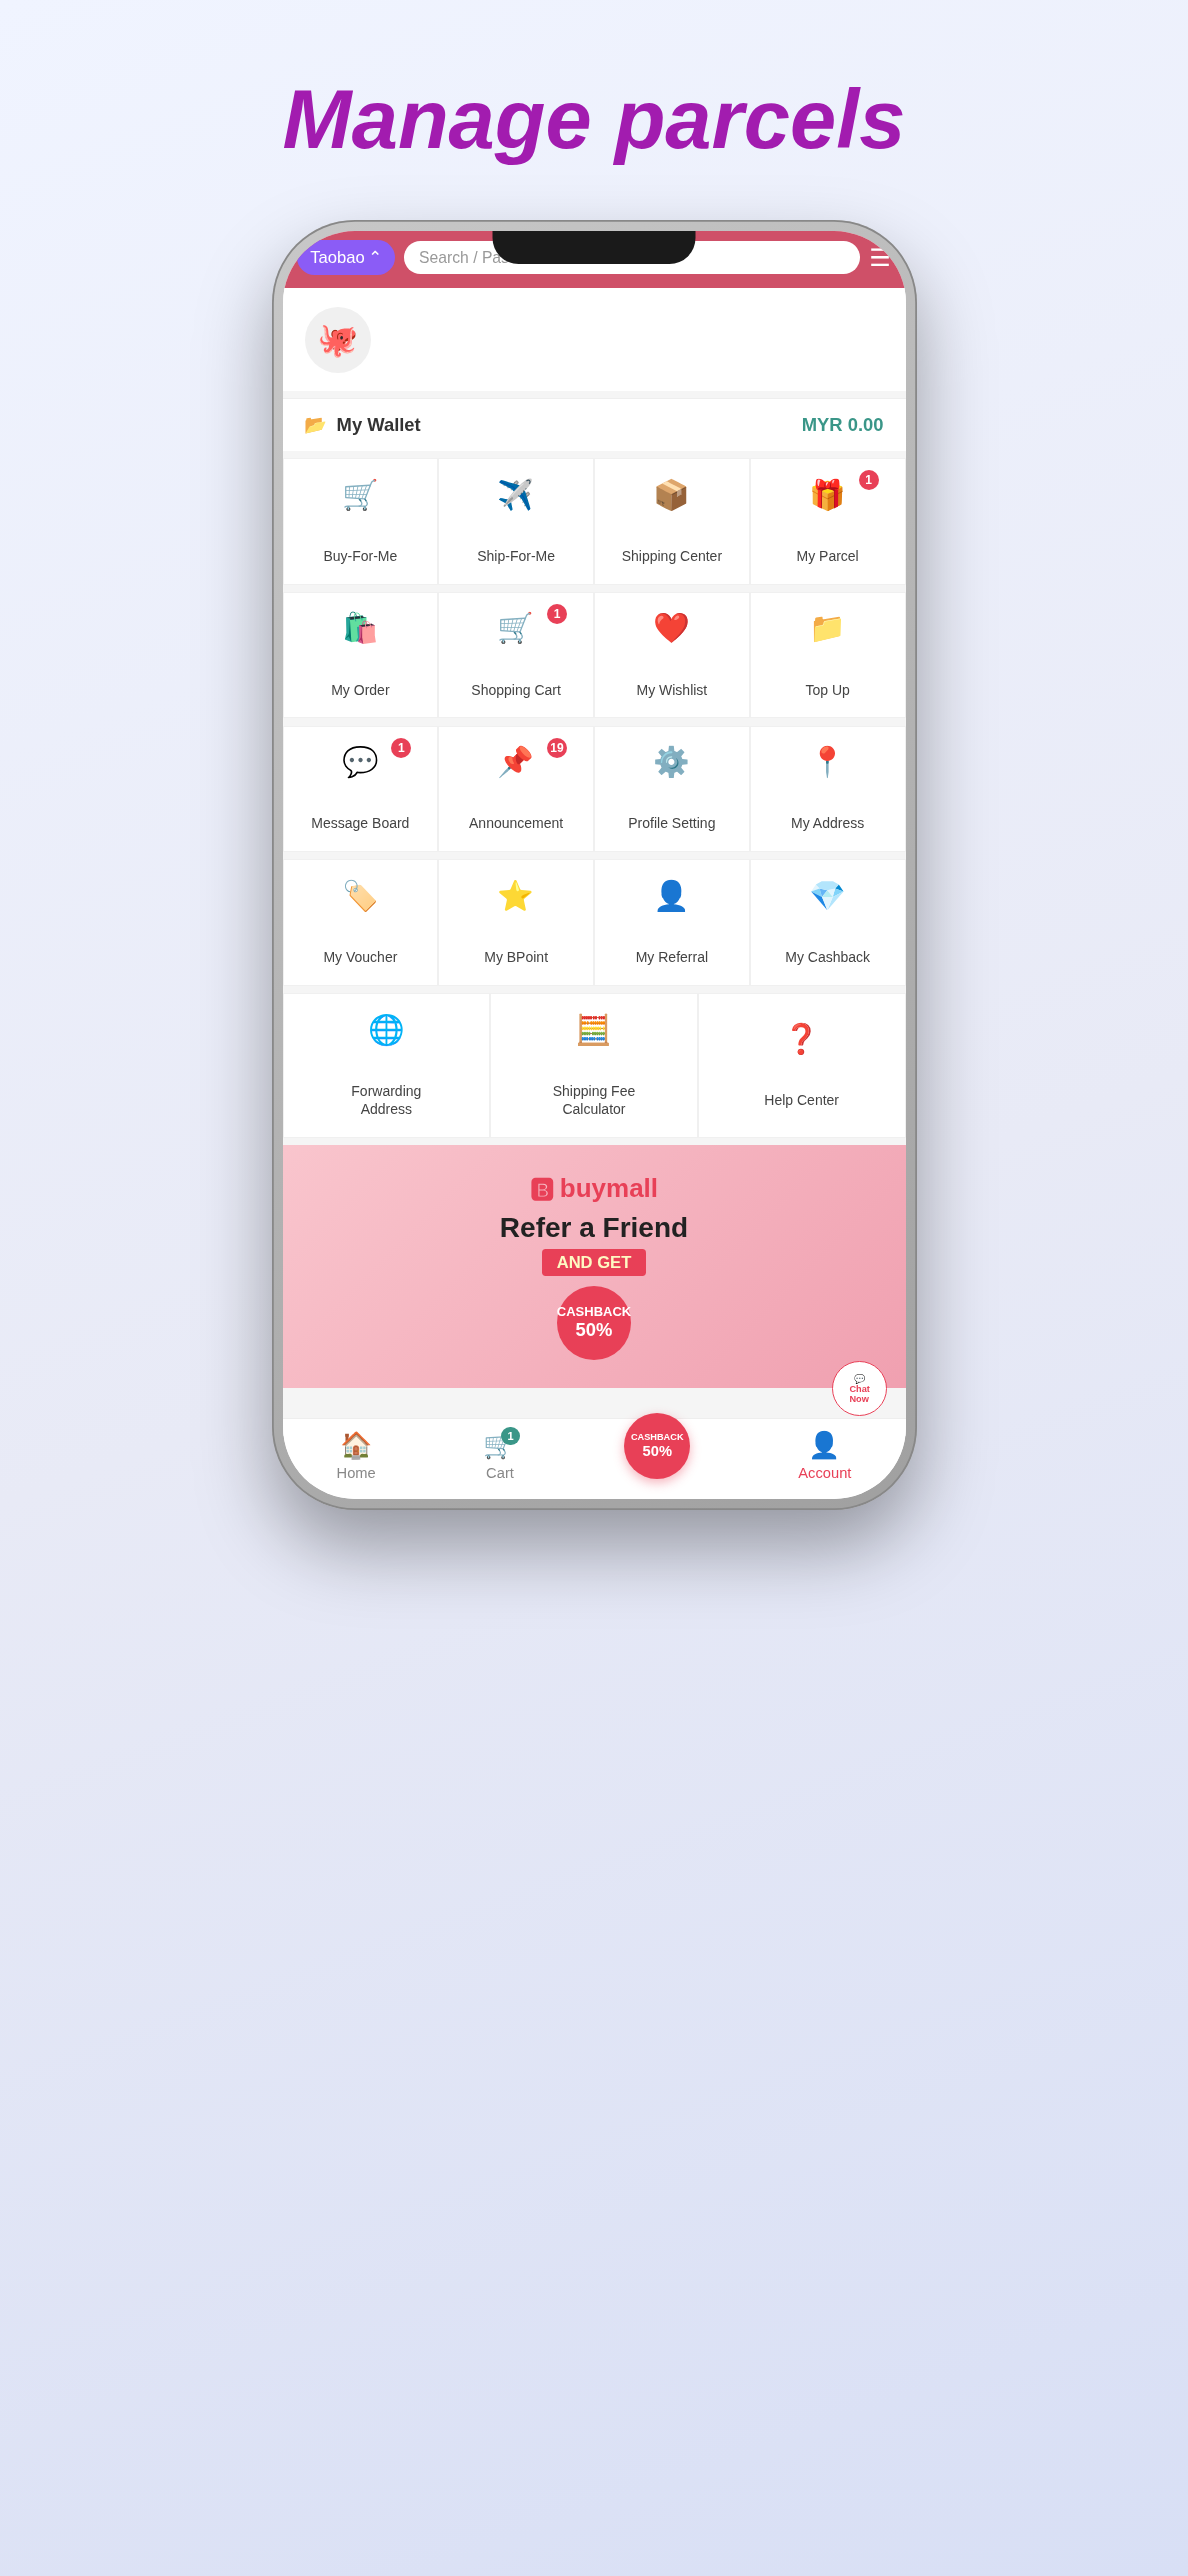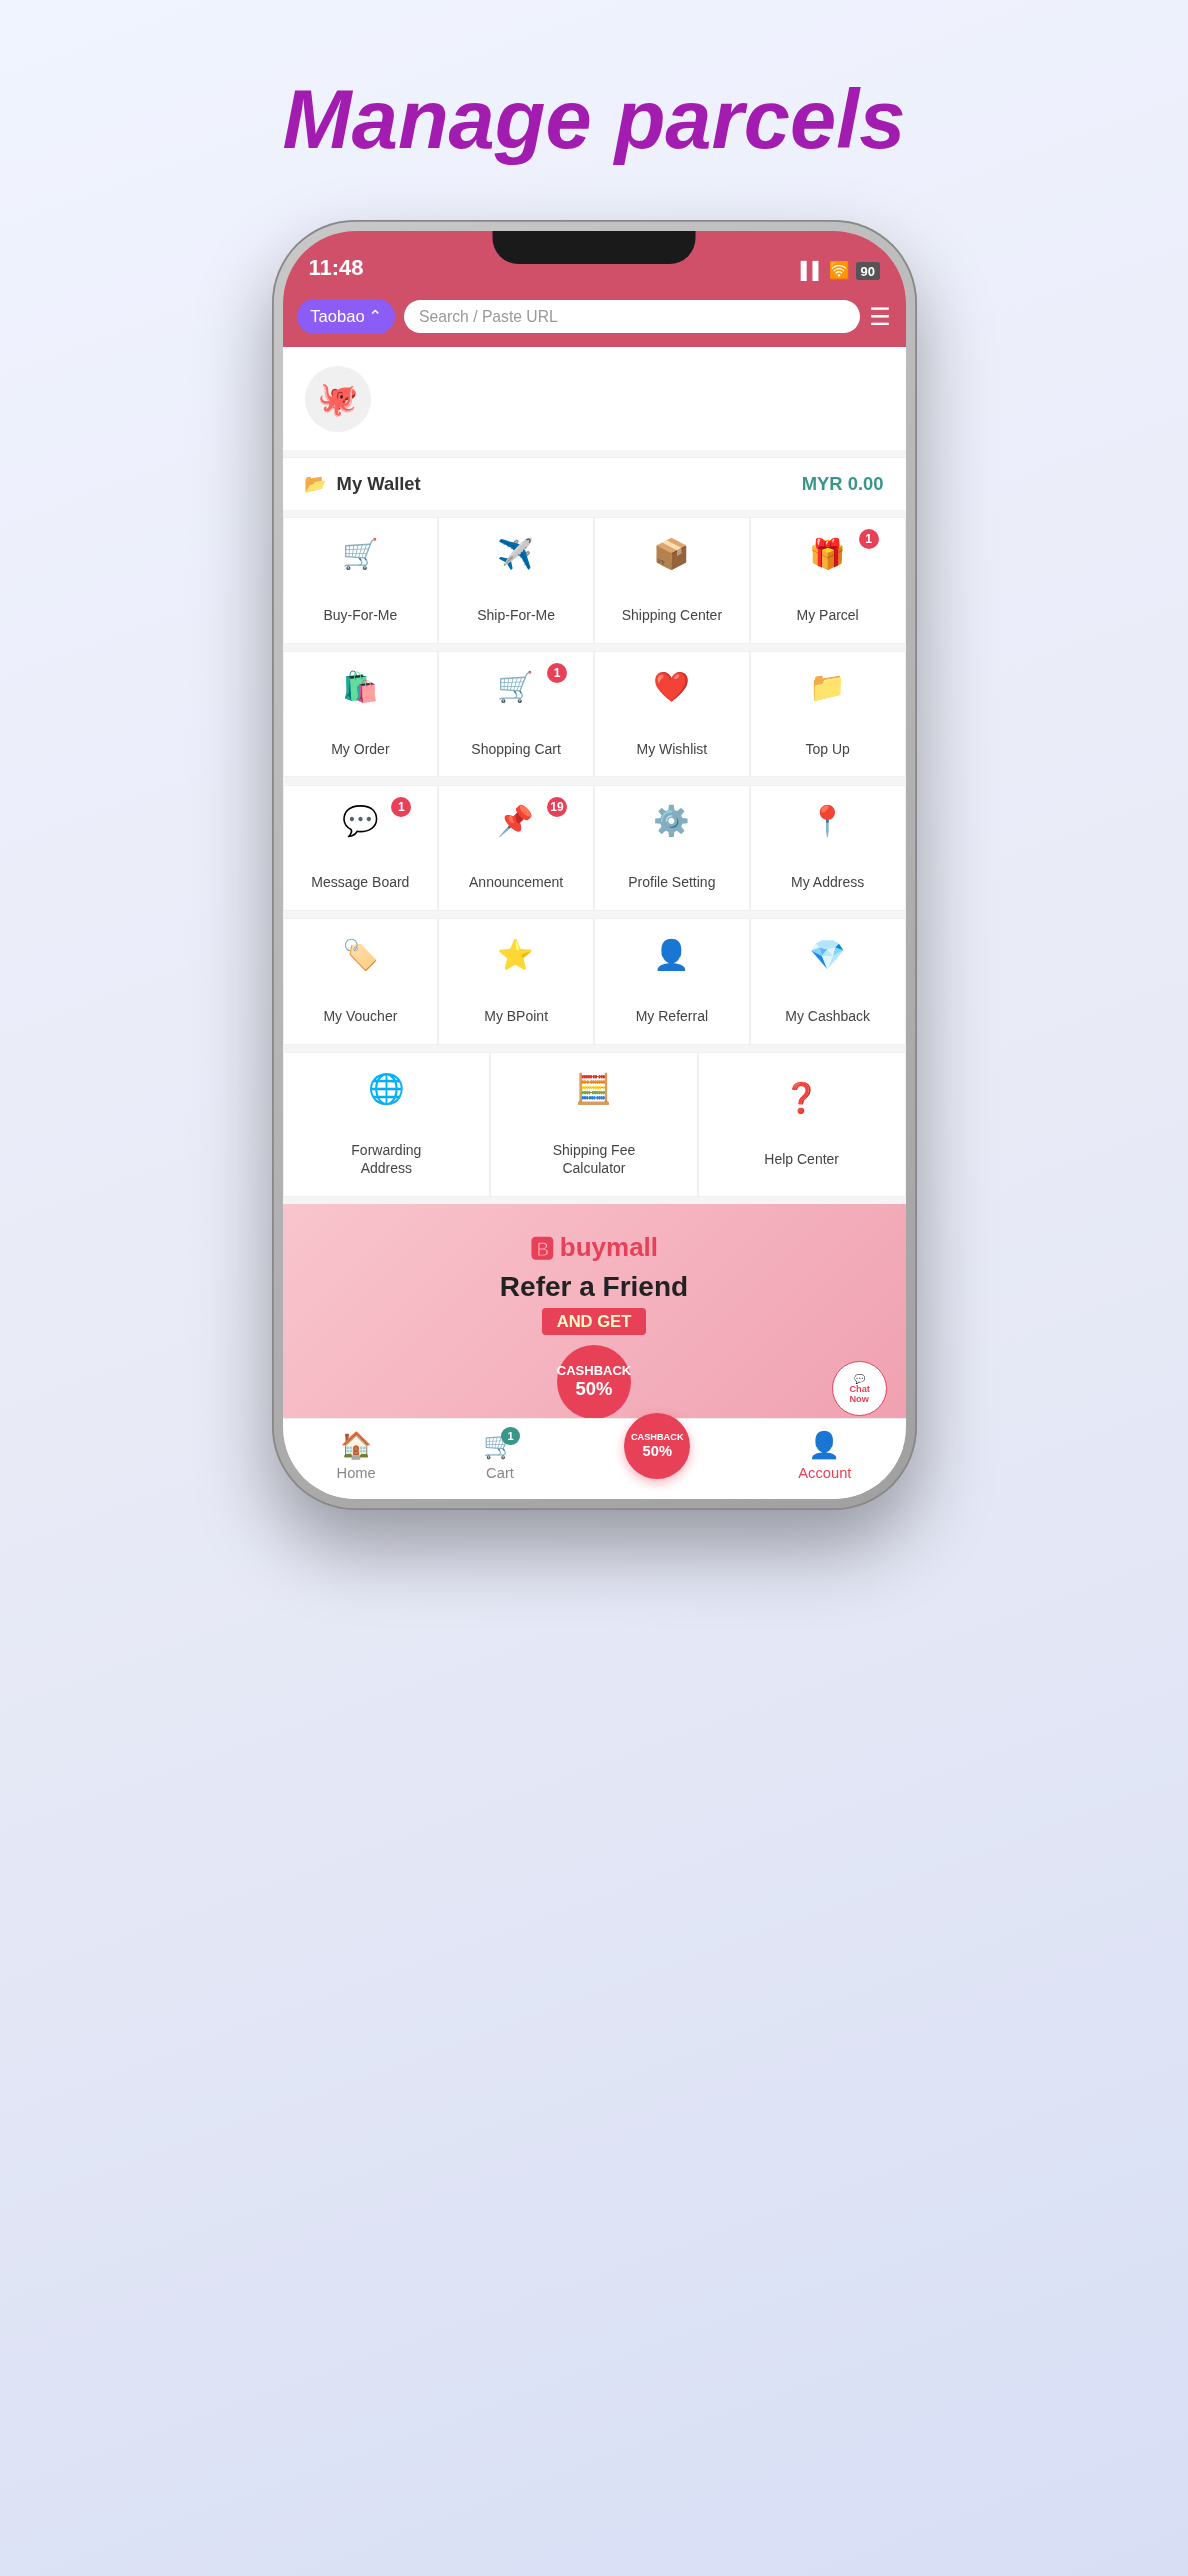--- a/index.html
+++ b/index.html
@@ -327,30 +327,20 @@
     <span>Manage parcels</span><br>
   </h1>
 </div>
 
 <div class="phone-wrapper">
   <div class="phone-outer">
     <div class="phone-inner">
 
       <div class="notch"></div>
 
-      <div class="status-bar">
-        <span class="time">11:48</span>
-        <div class="status-icons">
-          <span>▌▌</span>
-          <span>🛜</span>
-          <span class="battery-icon">
-            <span>90</span>
-          </span>
-        </div>
-      </div>
 
       <div class="search-bar">
         <div class="platform-select">
           <span>Taobao</span>
           <span>⌃</span>
         </div>
         <div class="search-input-box">
           <span>Search / Paste URL</span>
         </div>
         <div class="menu-icon">☰</div>

